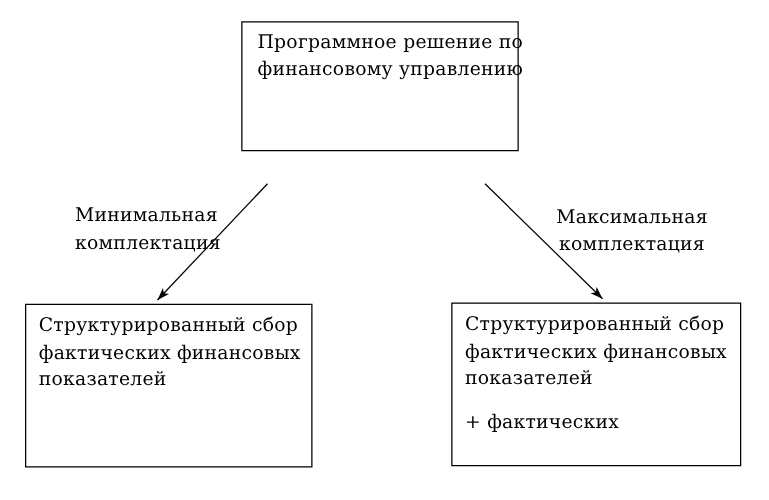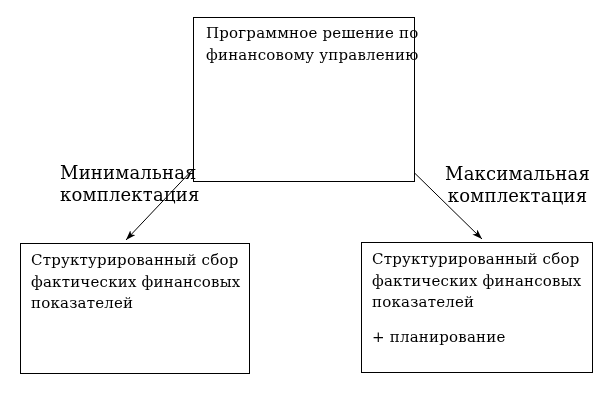--- a/index.html
+++ b/index.html
@@ -24,27 +24,27 @@
   .arrows .ah { fill: var(--arrow, #000); }
   .box {
     position: absolute;
     background: var(--bg, #fff);
     border: 1px solid var(--border, #000);
     font-size: 15px;
     line-height: 21.5px;
     letter-spacing: 0.2px;
     white-space: nowrap;
   }
-  .box-root   { left: 193px; top: 17px;  width: 222px; height: 165px; padding: 5px 6px 15px 12px; }
+  .box-root   { left: 193px; top: 17px;  width: 222px; height: 104px; padding: 5px 6px 15px 12px; }
   .box-leaf-a { left: 20px;  top: 243px; width: 230px; height: 131px; padding: 6px 6px 0 10px; }
   .box-leaf-b { left: 361px; top: 242px; width: 232px; height: 131px; padding: 6px 6px 0 10px; }
   .extra-line { margin-top: 13px; }
   .edge-label {
     position: absolute;
-    font-size: 18px;
+    font-size: 15px;
     line-height: 21.5px;
     letter-spacing: 0.2px;
     white-space: nowrap;
   }
   .edge-label-min { left: 60px;  top: 162px; }
   .edge-label-max { left: 445px; top: 163px; text-align: center; }
 </style>
 </head>
 <body>
 
@@ -78,16 +78,16 @@
   <div class="box box-leaf-a">
     <div>Структурированный сбор</div>
     <div>фактических финансовых</div>
     <div>показателей</div>
   </div>
 
   <div class="box box-leaf-b">
     <div>Структурированный сбор</div>
     <div>фактических финансовых</div>
     <div>показателей</div>
-    <div class="extra-line">+ планирование</div>
+    <div class="extra-line">+ фактических</div>
   </div>
 
 </div>
 
 </body></html>

